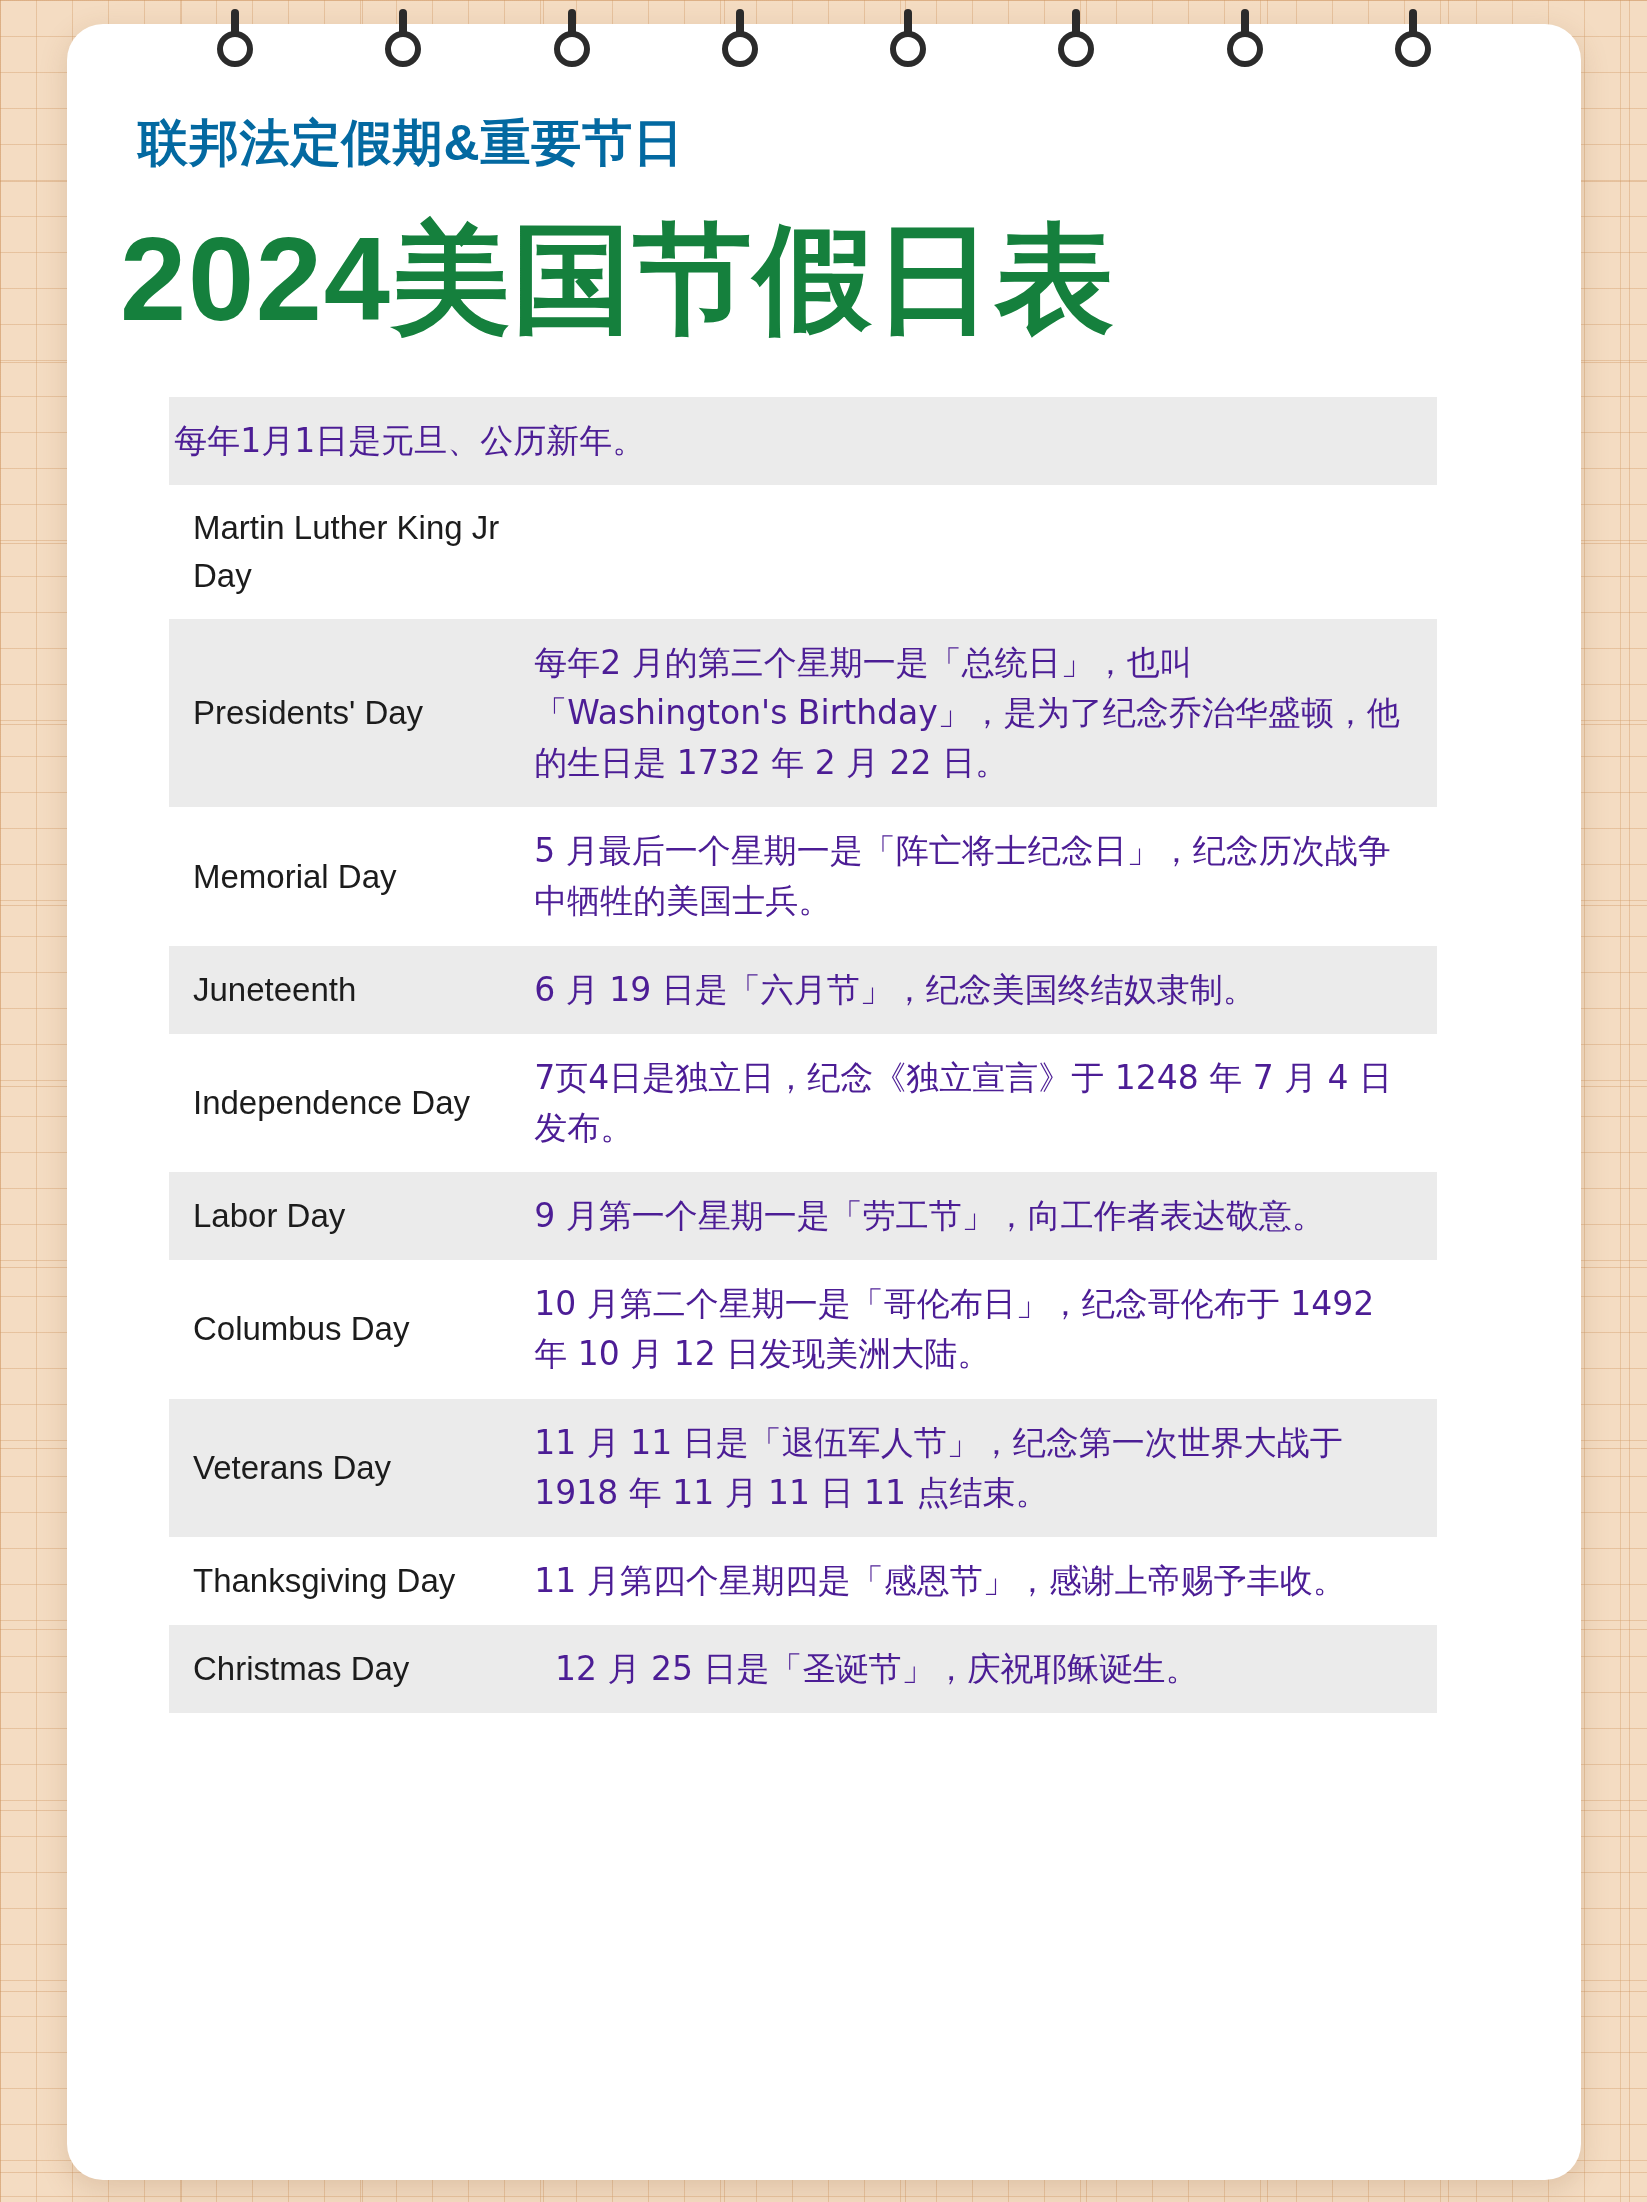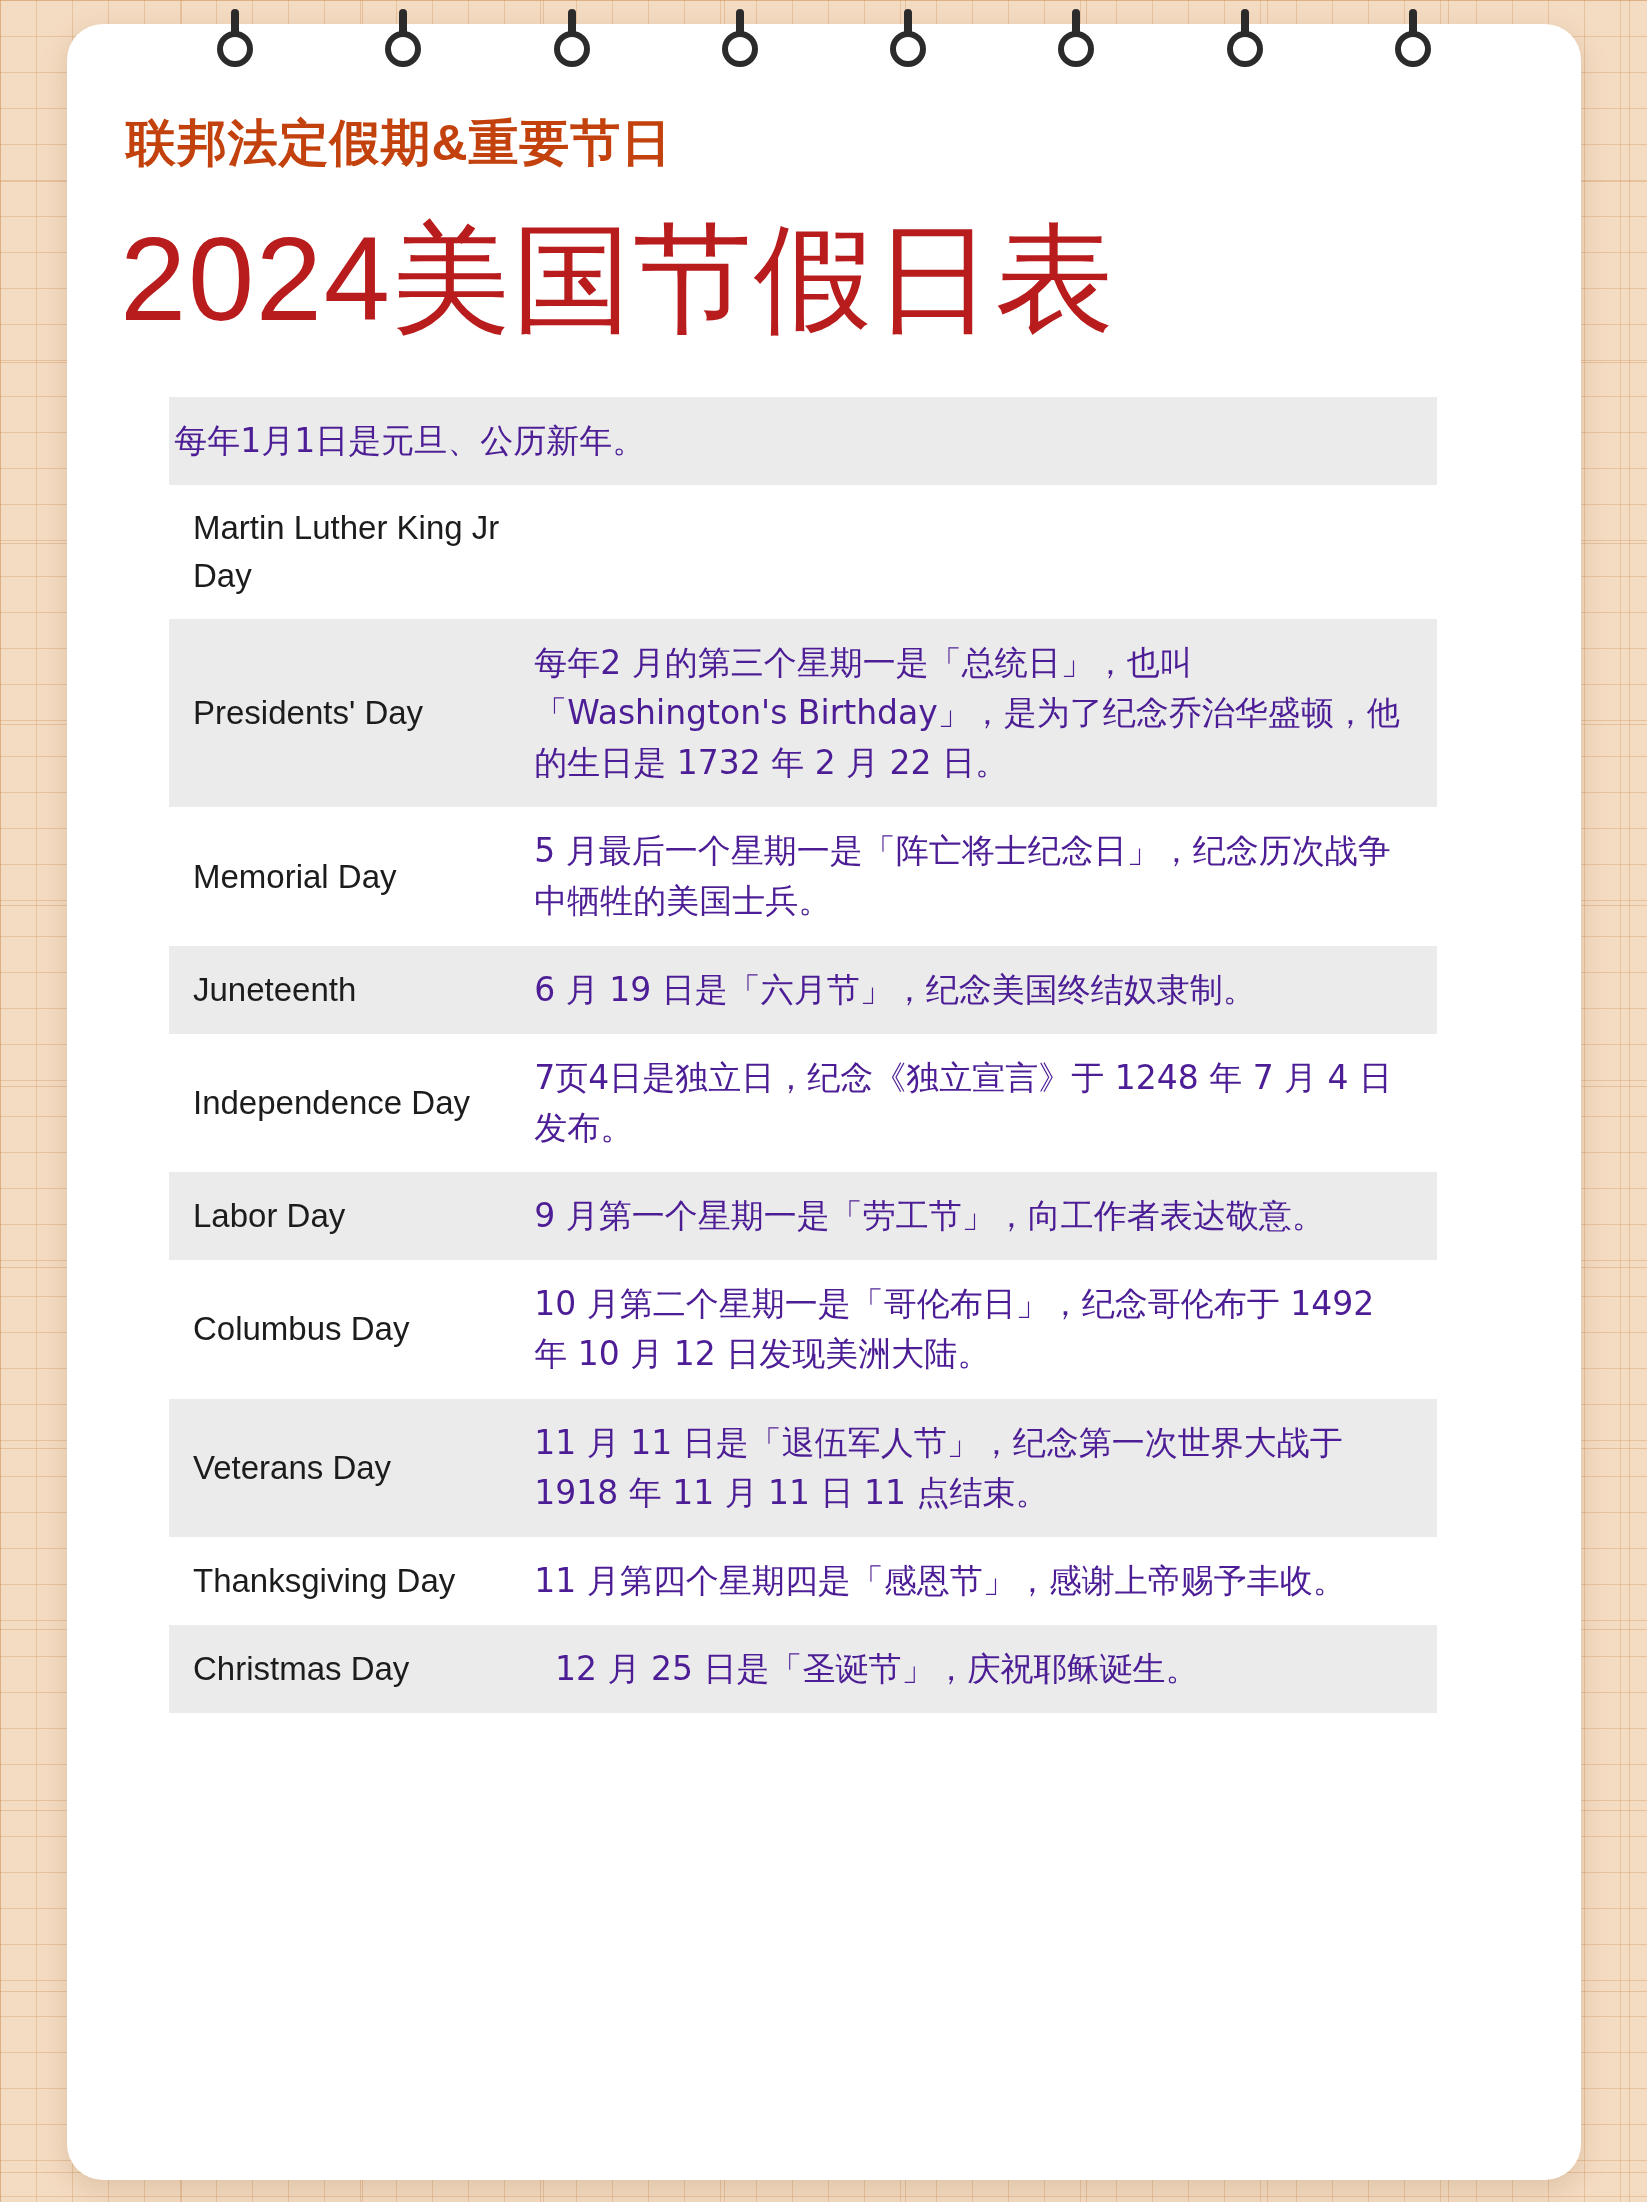--- a/index.html
+++ b/index.html
@@ -81,36 +81,36 @@
     height: 36px;
     border: 6px solid #2b2b2b;
     border-radius: 50%;
     background: #ffffff;
     box-sizing: border-box;
   }
 
   
   .sub-title {
     position: absolute;
-    left: 126px;
+    left: 138px;
     top: 110px;
     font-size: 50px;
     font-weight: bold;
-    color: #c2410c;
+    color: #0369a1;
     letter-spacing: 0.9px;
     z-index: 4;
     white-space: nowrap;
   }
   .main-title {
     position: absolute;
     left: 120px;
     top: 219px;
     font-size: 119px;
-    font-weight: normal;
-    color: #b91c1c;
+    font-weight: bold;
+    color: #15803d;
     letter-spacing: 1.7px;
     z-index: 4;
     white-space: nowrap;
     line-height: 1;
     text-align: right;
   }
 
   
   .table {
     position: absolute;

